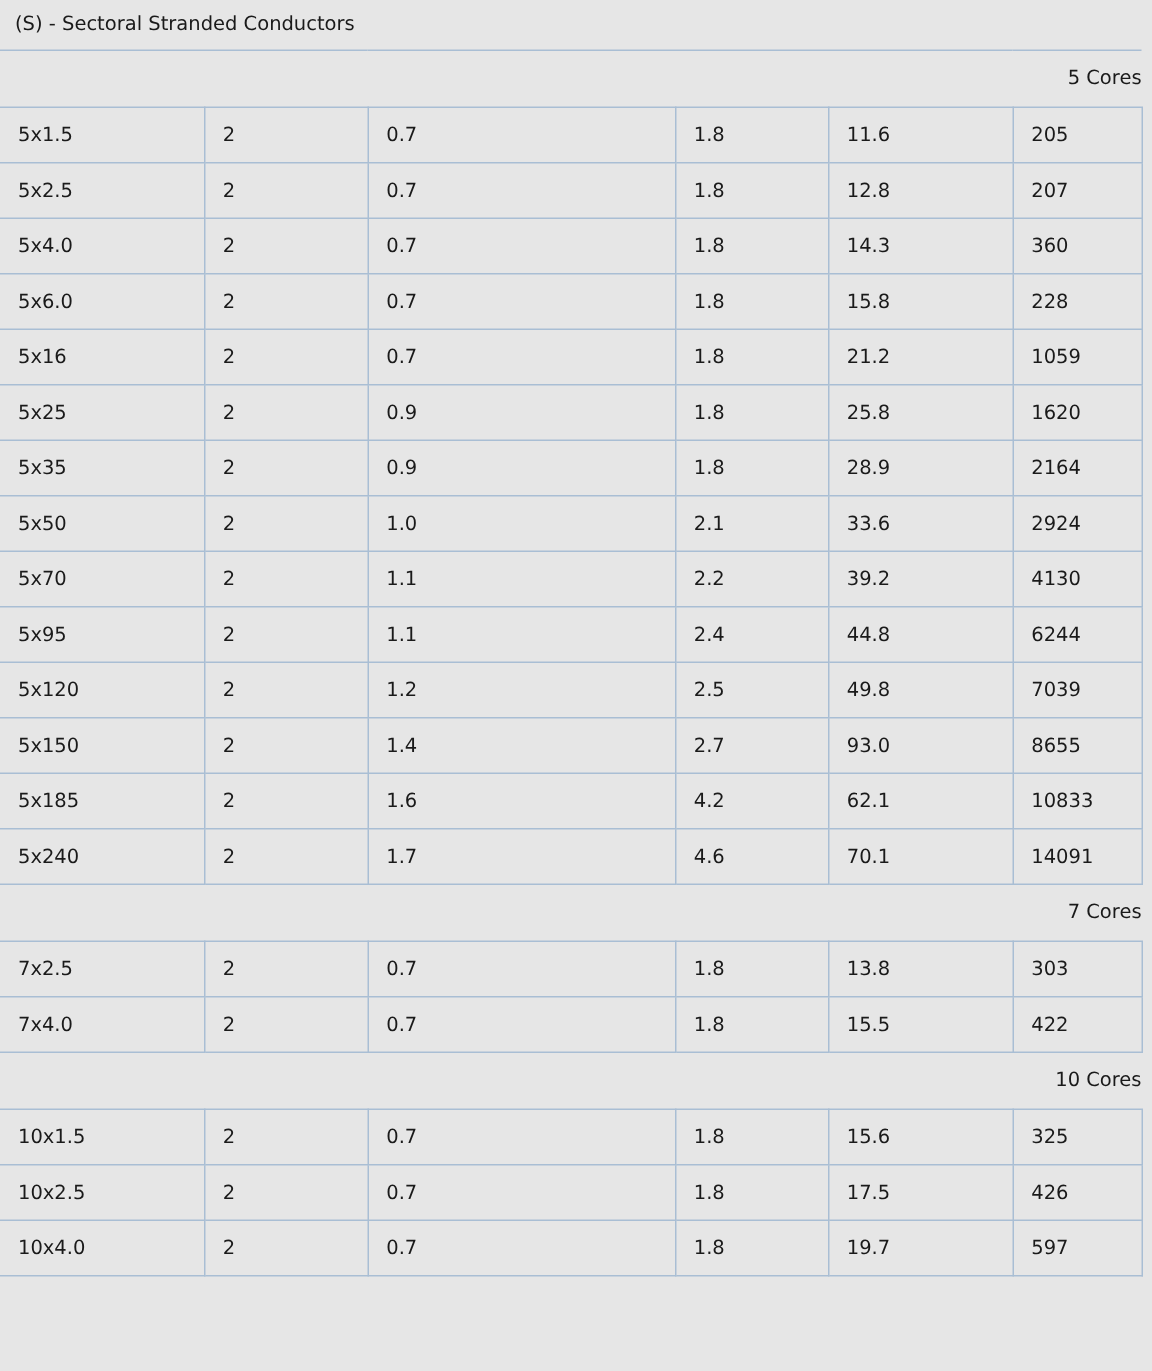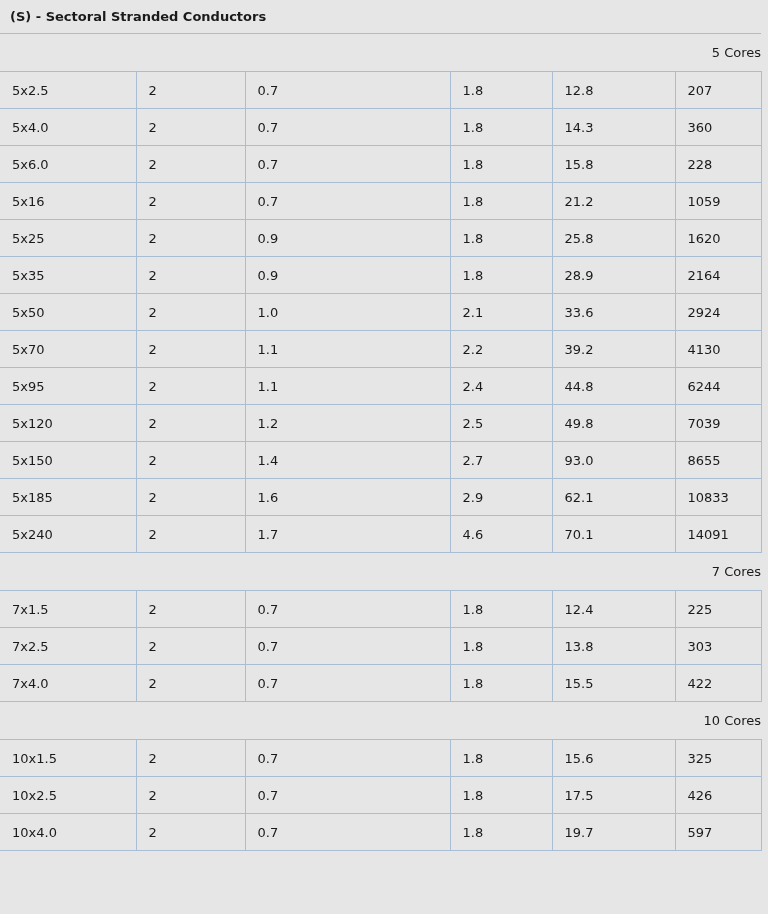--- a/index.html
+++ b/index.html
@@ -41,21 +41,20 @@
   #spec-table td.last-col { border-right: 1px solid #a9bed4; }
 
   #spec-table tr.section-title td,
   #spec-table tr.group-header td {
     border-right: none;
     height: 34px;
     padding-left: 10px;
   }
   #spec-table tr.section-title td {
     height: 33px;
-    font-weight: bold;
   }
   #spec-table tr.group-header td {
     height: 37px;
     text-align: right;
   }
 </style>
 </head>
 <body>
 
 <table id="spec-table">
@@ -68,20 +67,28 @@
       <col class="c6">
   </colgroup>
   <tbody>
       <tr class="section-title">
         <td colspan="6">(S) - Sectoral Stranded Conductors</td>
       </tr>
       <tr class="group-header">
         <td colspan="6">5 Cores</td>
       </tr>
       <tr>
+        <td>5x1.5</td>
+        <td>2</td>
+        <td>0.7</td>
+        <td>1.8</td>
+        <td>11.6</td>
+        <td class="last-col">205</td>
+      </tr>
+      <tr>
         <td>5x2.5</td>
         <td>2</td>
         <td>0.7</td>
         <td>1.8</td>
         <td>12.8</td>
         <td class="last-col">207</td>
       </tr>
       <tr>
         <td>5x4.0</td>
         <td>2</td>
@@ -159,44 +166,36 @@
         <td>2</td>
         <td>1.4</td>
         <td>2.7</td>
         <td>93.0</td>
         <td class="last-col">8655</td>
       </tr>
       <tr>
         <td>5x185</td>
         <td>2</td>
         <td>1.6</td>
-        <td>2.9</td>
+        <td>4.2</td>
         <td>62.1</td>
         <td class="last-col">10833</td>
       </tr>
       <tr>
         <td>5x240</td>
         <td>2</td>
         <td>1.7</td>
         <td>4.6</td>
         <td>70.1</td>
         <td class="last-col">14091</td>
       </tr>
       <tr class="group-header">
         <td colspan="6">7 Cores</td>
       </tr>
       <tr>
-        <td>7x1.5</td>
-        <td>2</td>
-        <td>0.7</td>
-        <td>1.8</td>
-        <td>12.4</td>
-        <td class="last-col">225</td>
-      </tr>
-      <tr>
         <td>7x2.5</td>
         <td>2</td>
         <td>0.7</td>
         <td>1.8</td>
         <td>13.8</td>
         <td class="last-col">303</td>
       </tr>
       <tr>
         <td>7x4.0</td>
         <td>2</td>

